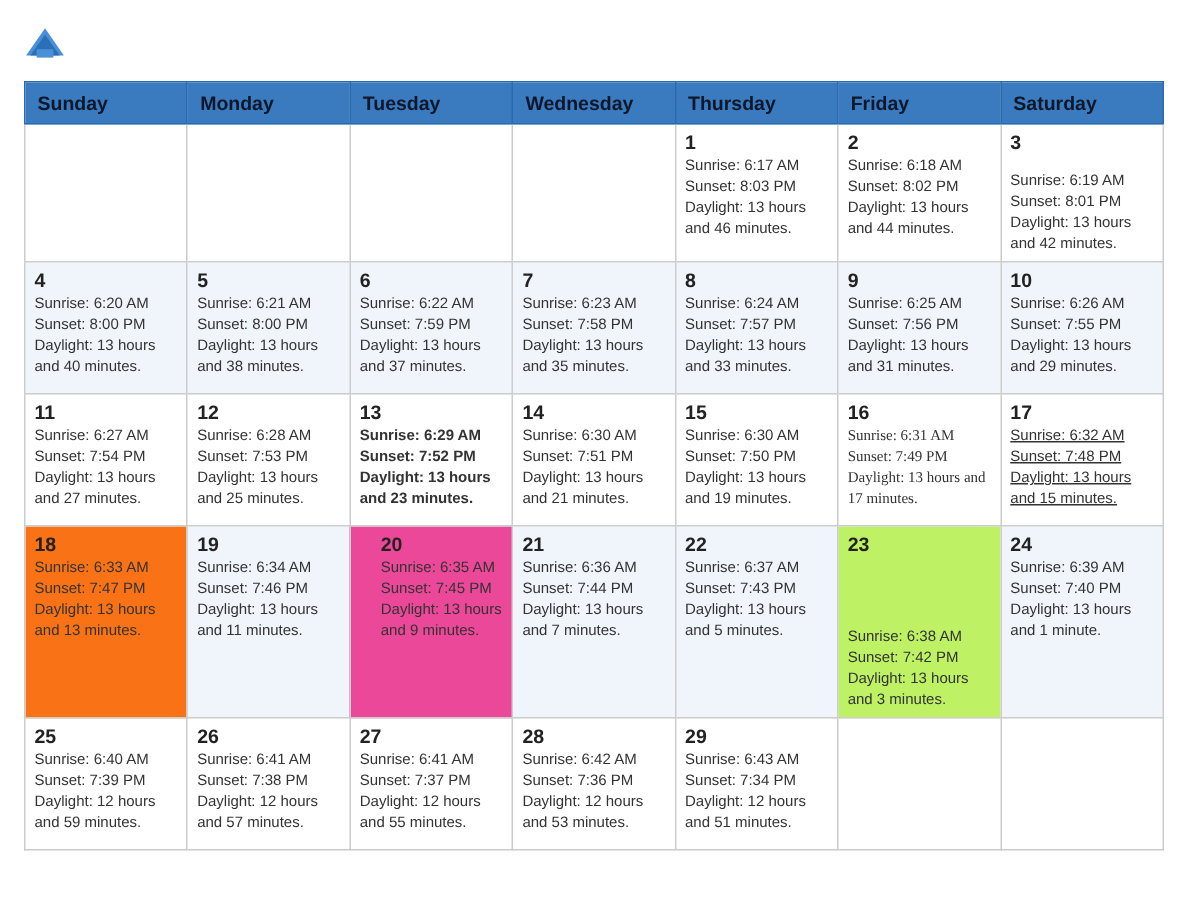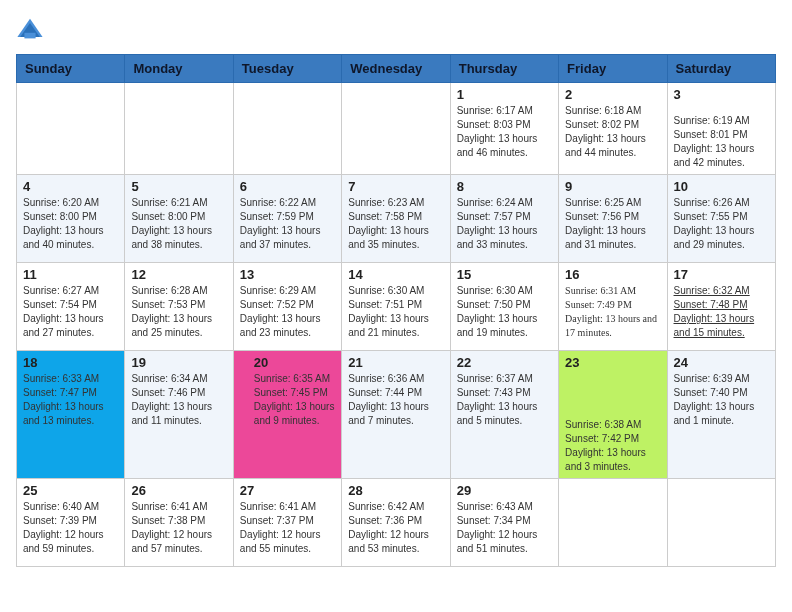--- a/index.html
+++ b/index.html
@@ -189,21 +189,21 @@
 Daylight: 13 hours and 27 minutes.</div>
         </td>
         <td>
           <div class="day-number">12</div>
           <div class="day-info" style="white-space: pre-line;">Sunrise: 6:28 AM
 Sunset: 7:53 PM
 Daylight: 13 hours and 25 minutes.</div>
         </td>
         <td>
           <div class="day-number">13</div>
-          <div class="day-info" style="white-space: pre-line;">Sunrise: 6:29 AM
+          <div class="day-info" style="white-space: pre-line; font-weight: bold;">Sunrise: 6:29 AM
 Sunset: 7:52 PM
 Daylight: 13 hours and 23 minutes.</div>
         </td>
         <td>
           <div class="day-number">14</div>
           <div class="day-info" style="white-space: pre-line;">Sunrise: 6:30 AM
 Sunset: 7:51 PM
 Daylight: 13 hours and 21 minutes.</div>
         </td>
         <td>
@@ -219,21 +219,21 @@
 Daylight: 13 hours and 17 minutes.</div>
         </td>
         <td>
           <div class="day-number">17</div>
           <div class="day-info" style="white-space: pre-line; text-decoration: underline;">Sunrise: 6:32 AM
 Sunset: 7:48 PM
 Daylight: 13 hours and 15 minutes.</div>
         </td>
       </tr>
       <tr>
-        <td style="background-color: #0ea5e9;">
+        <td style="background-color: #f97316;">
           <div class="day-number">18</div>
           <div class="day-info" style="white-space: pre-line;">Sunrise: 6:33 AM
 Sunset: 7:47 PM
 Daylight: 13 hours and 13 minutes.</div>
         </td>
         <td style="background-color: rgb(240, 245, 251);">
           <div class="day-number">19</div>
           <div class="day-info" style="white-space: pre-line;">Sunrise: 6:34 AM
 Sunset: 7:46 PM
 Daylight: 13 hours and 11 minutes.</div>

